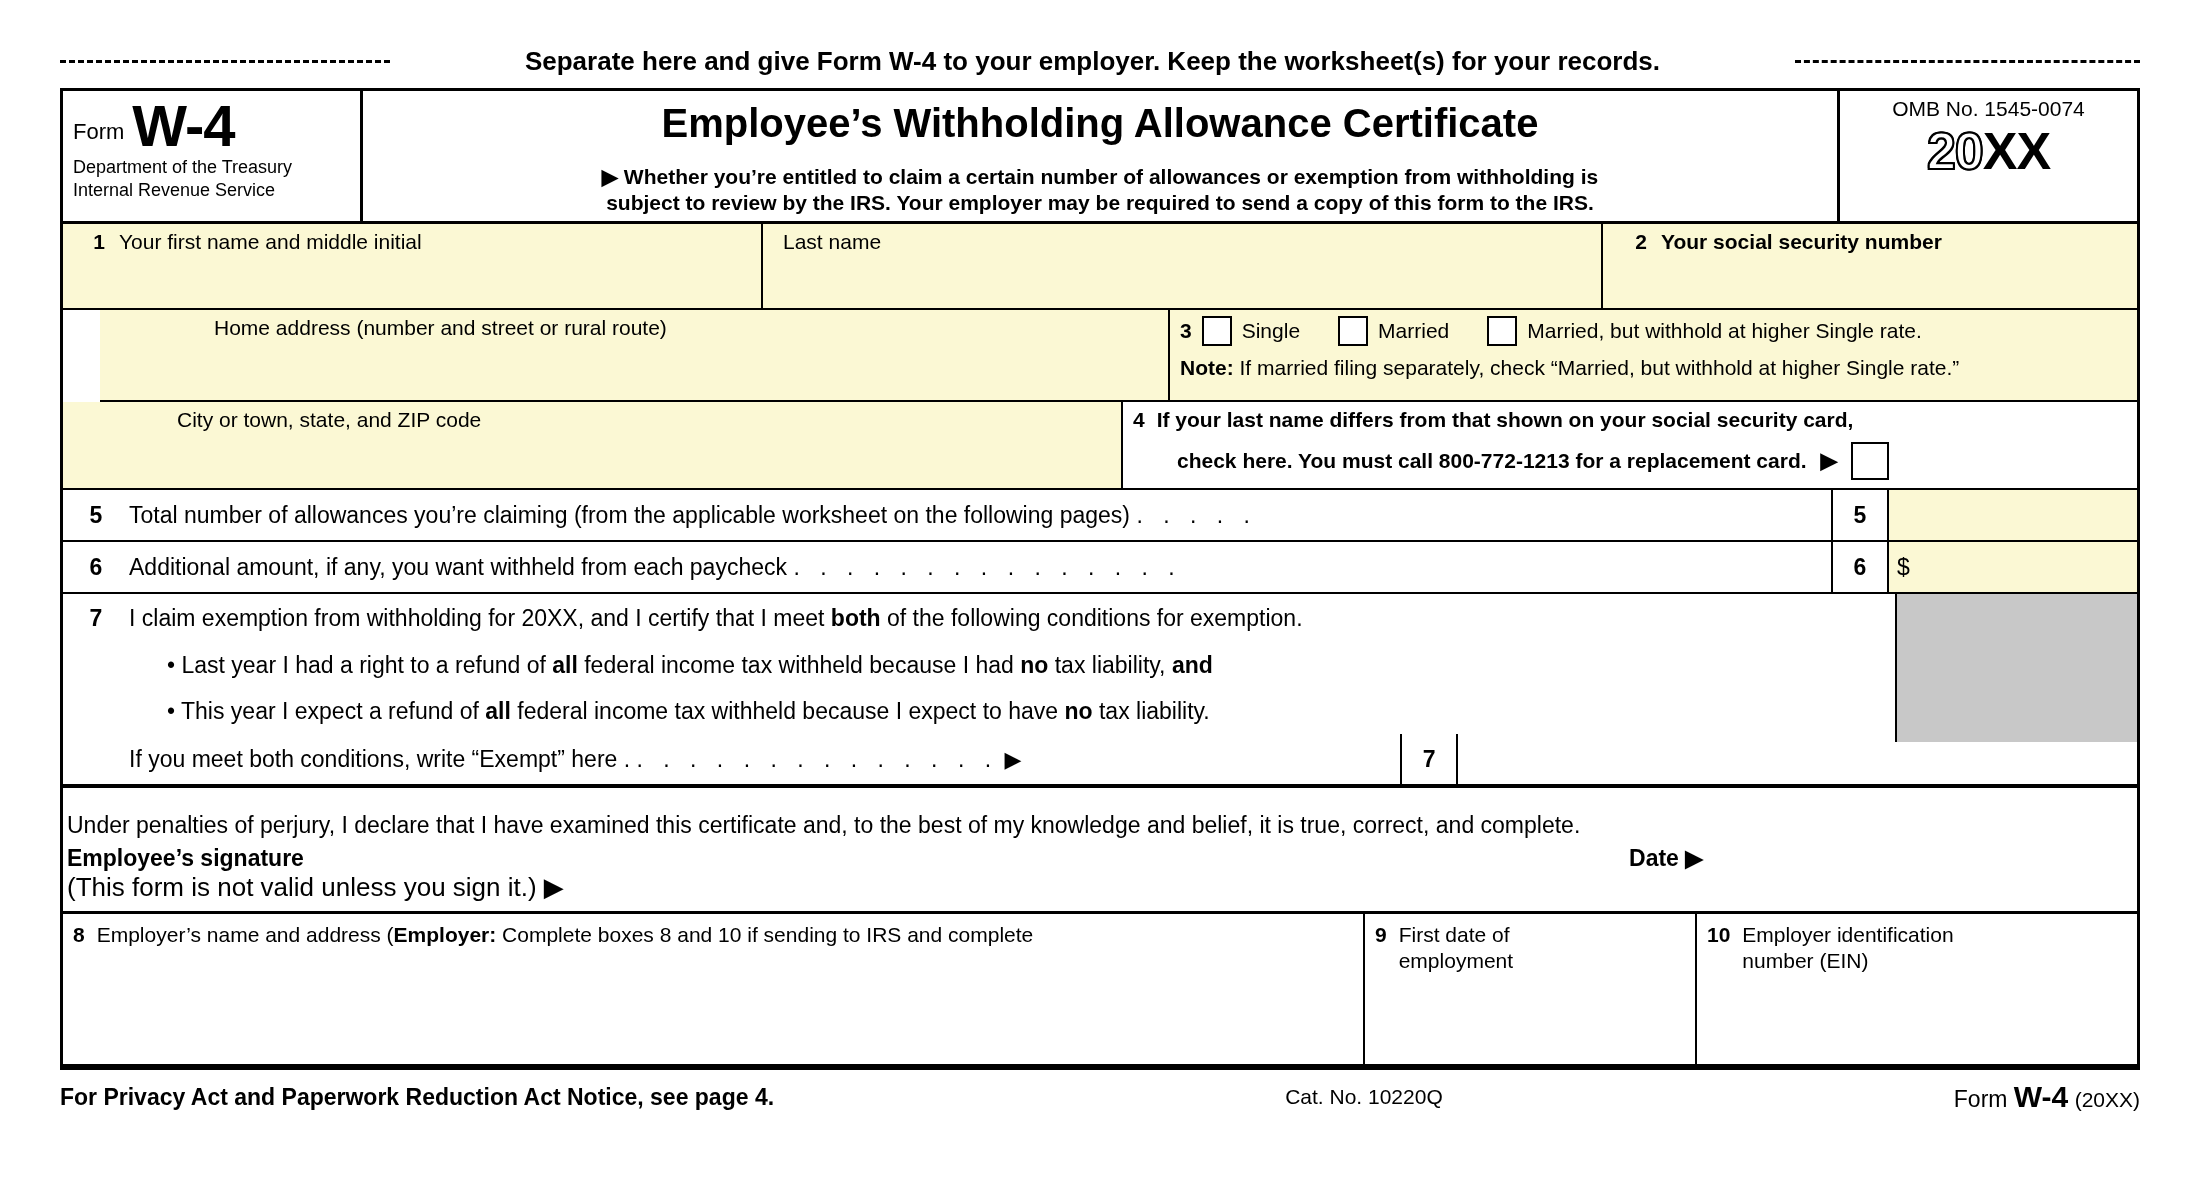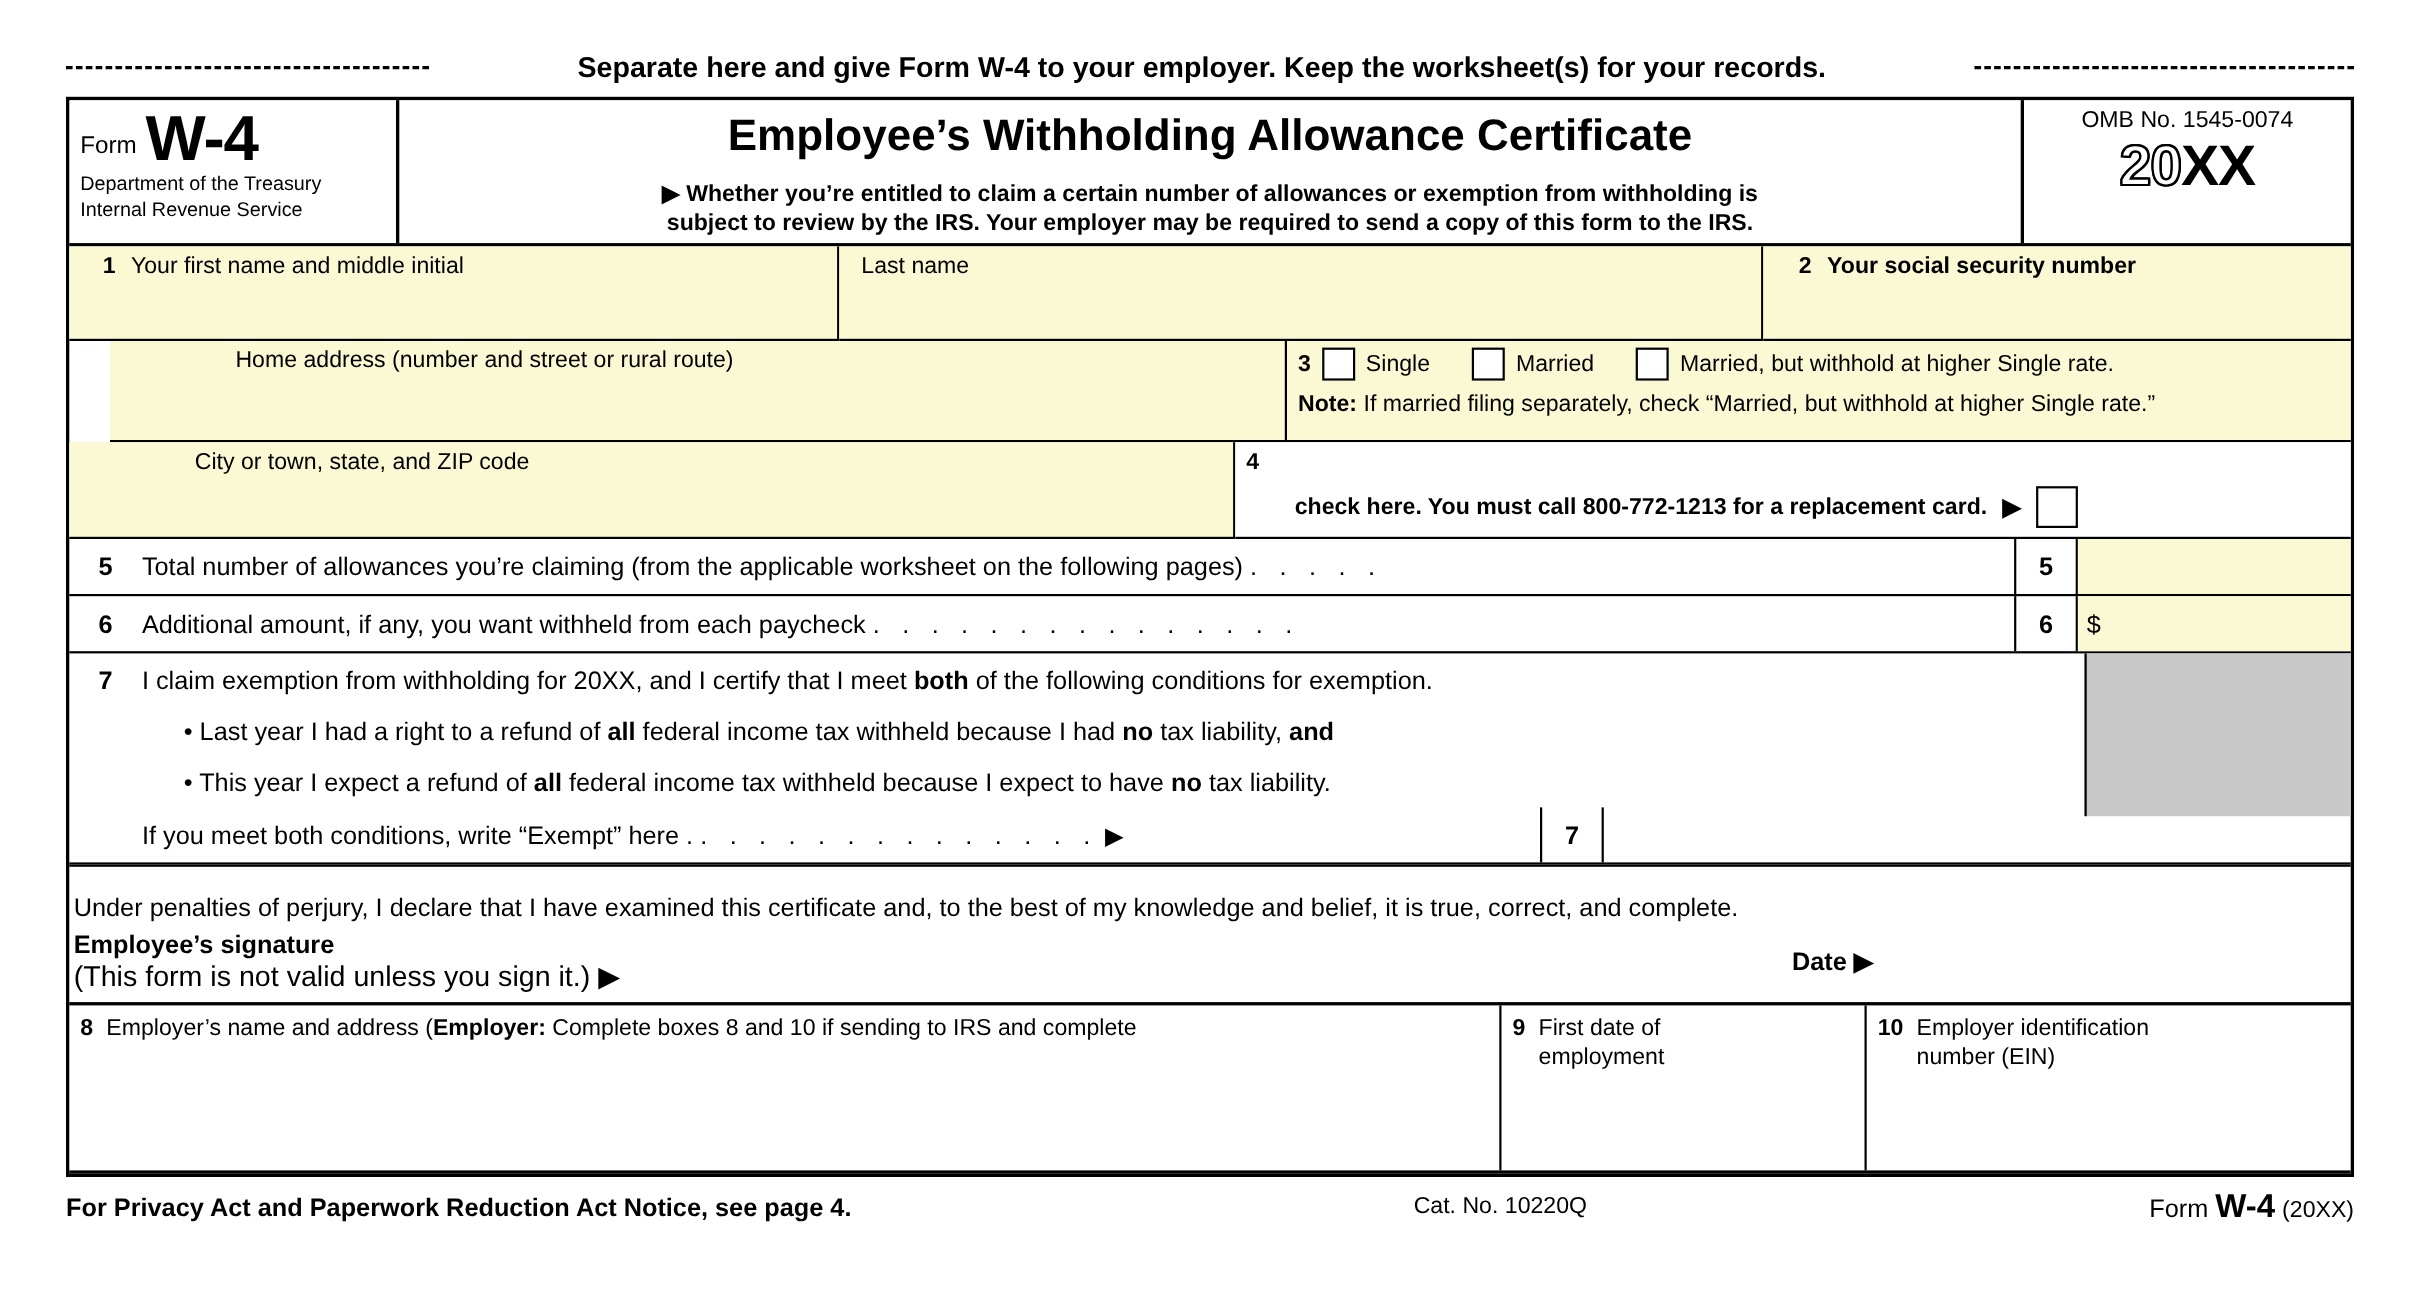--- a/index.html
+++ b/index.html
@@ -243,21 +243,21 @@
     border-left: 2px solid #000;
   }
 
   
   .perjury {
     font-size: 23px;
     padding: 24px 4px 4px 4px;
   }
   .sigrow {
     display: flex;
-    align-items: center;
+    align-items: flex-start;
     padding: 2px 4px 8px 4px;
   }
   .sigleft { flex: 1 1 auto; }
   .sig-title { font-size: 23px; font-weight: bold; }
   .sig-sub { font-size: 26px; }
   .sigdate { font-size: 23px; font-weight: bold; padding-right: 430px; }
 
   
   .emp {
     display: flex;
@@ -364,20 +364,21 @@
         </div>
       </div>
 
       <div class="row r3">
         <div class="cell c1 bb br yellow">
           <div class="fld-label" style="padding-left:104px">City or town, state, and ZIP code</div>
         </div>
         <div class="cell c2 bb">
           <div class="l4">
             <span class="n">4</span>
+            <span>If your last name differs from that shown on your social security card,</span>
           </div>
           <div class="l4b">
             <span>check here. You must call 800-772-1213 for a replacement card.</span>
             <span class="arrow">▶</span>
             <span class="cbox-lg"></span>
           </div>
         </div>
       </div>
 
       <div class="lines">

